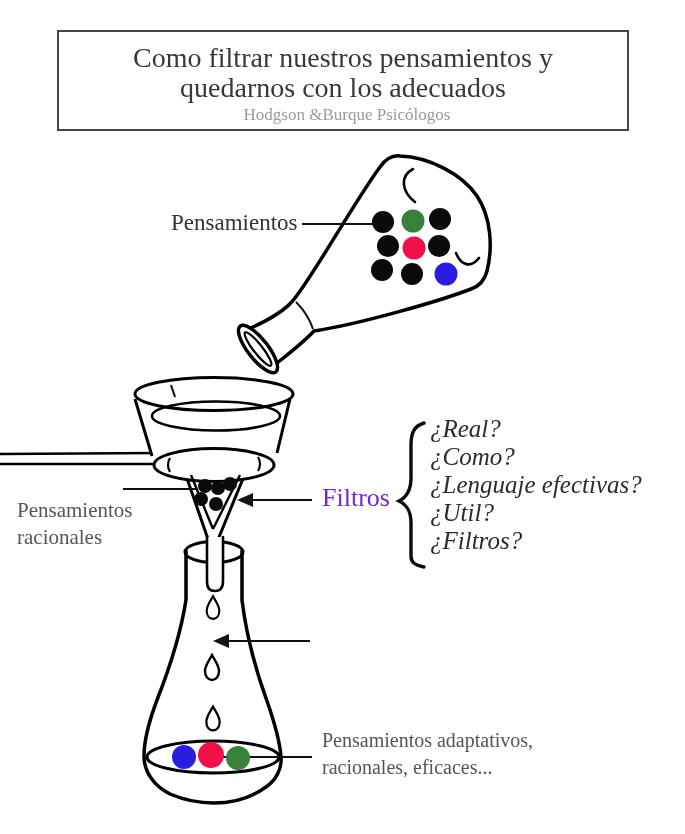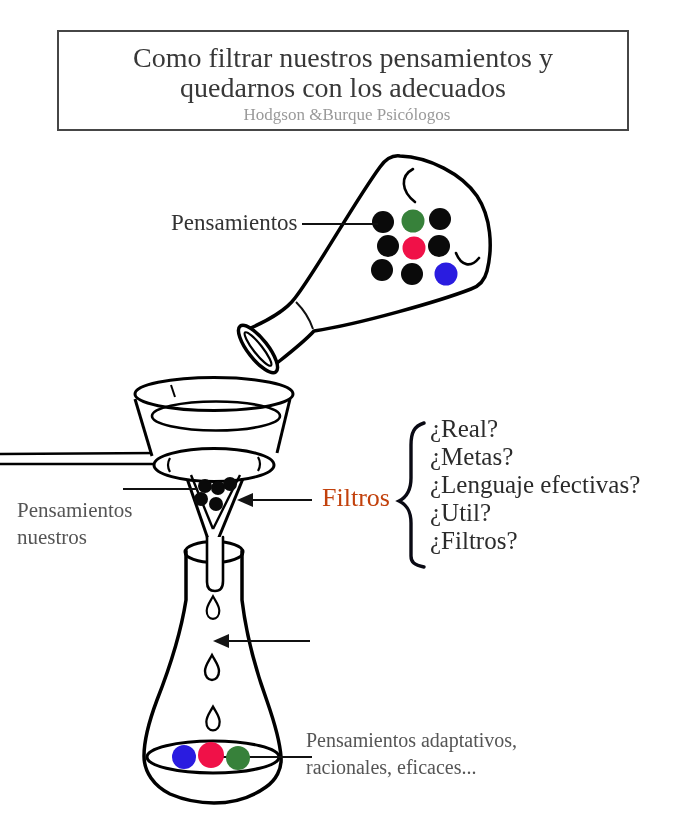--- a/index.html
+++ b/index.html
@@ -7,23 +7,23 @@
          font-family:"Liberation Serif","DejaVu Serif",serif;}
   #art{position:absolute;left:0;top:0;}
   .lbl{position:absolute;white-space:nowrap;}
   .title-box{position:absolute;left:57px;top:30px;width:572px;height:101px;
              border:2px solid #464646;box-sizing:border-box;text-align:center;}
   .title-line{font-size:28px;line-height:30px;color:#383838;}
   .title-line.first{padding-top:11px;}
   .subtitle{font-size:17px;line-height:24px;color:#9a9a9a;margin-left:8px;}
   .thoughts-label{left:171px;top:210px;font-size:23px;color:#333333;}
   .neg-label{left:17px;top:497px;font-size:21px;line-height:27px;color:#555555;white-space:nowrap;}
-  .filtros-label{left:322px;top:483px;font-size:26px;color:#c2410c;}
-  .filter-list{left:430px;top:415px;font-size:25px;line-height:28px;color:#2b2b2b;}
-  .adaptive-label{left:306px;top:727px;font-size:20px;line-height:27px;color:#555555;}
+  .filtros-label{left:322px;top:483px;font-size:26px;color:#6d28d9;}
+  .filter-list{left:430px;top:415px;font-size:25px;line-height:28px;color:#2b2b2b;font-style:italic;}
+  .adaptive-label{left:322px;top:727px;font-size:20px;line-height:27px;color:#555555;}
 </style>
 </head>
 <body>
 
 <div id="stage">
 
   <svg id="art" width="685" height="834" viewBox="0 0 685 834">
 
     <g>
       <path d="M 272,367 C 287,355 303,343 314,331 C 360,324 440,301 471,289 C 480,286 485,279 487,271
@@ -114,28 +114,28 @@
   <div class="title-box">
     <div class="title-line first">Como filtrar nuestros pensamientos y</div>
     <div class="title-line">quedarnos con los adecuados</div>
     <div class="subtitle">Hodgson &amp;Burque Psicólogos</div>
   </div>
 
   <div class="lbl thoughts-label">Pensamientos</div>
 
   <div class="lbl neg-label">
     <div>Pensamientos</div>
-    <div>nuestros</div>
+    <div>racionales</div>
   </div>
 
   <div class="lbl filtros-label">Filtros</div>
 
   <div class="lbl filter-list">
     <div>¿Real?</div>
-    <div>¿Metas?</div>
+    <div>¿Como?</div>
     <div>¿Lenguaje efectivas?</div>
     <div>¿Util?</div>
     <div>¿Filtros?</div>
   </div>
 
   <div class="lbl adaptive-label">
     <div>Pensamientos adaptativos,</div>
     <div>racionales, eficaces...</div>
   </div>
 

